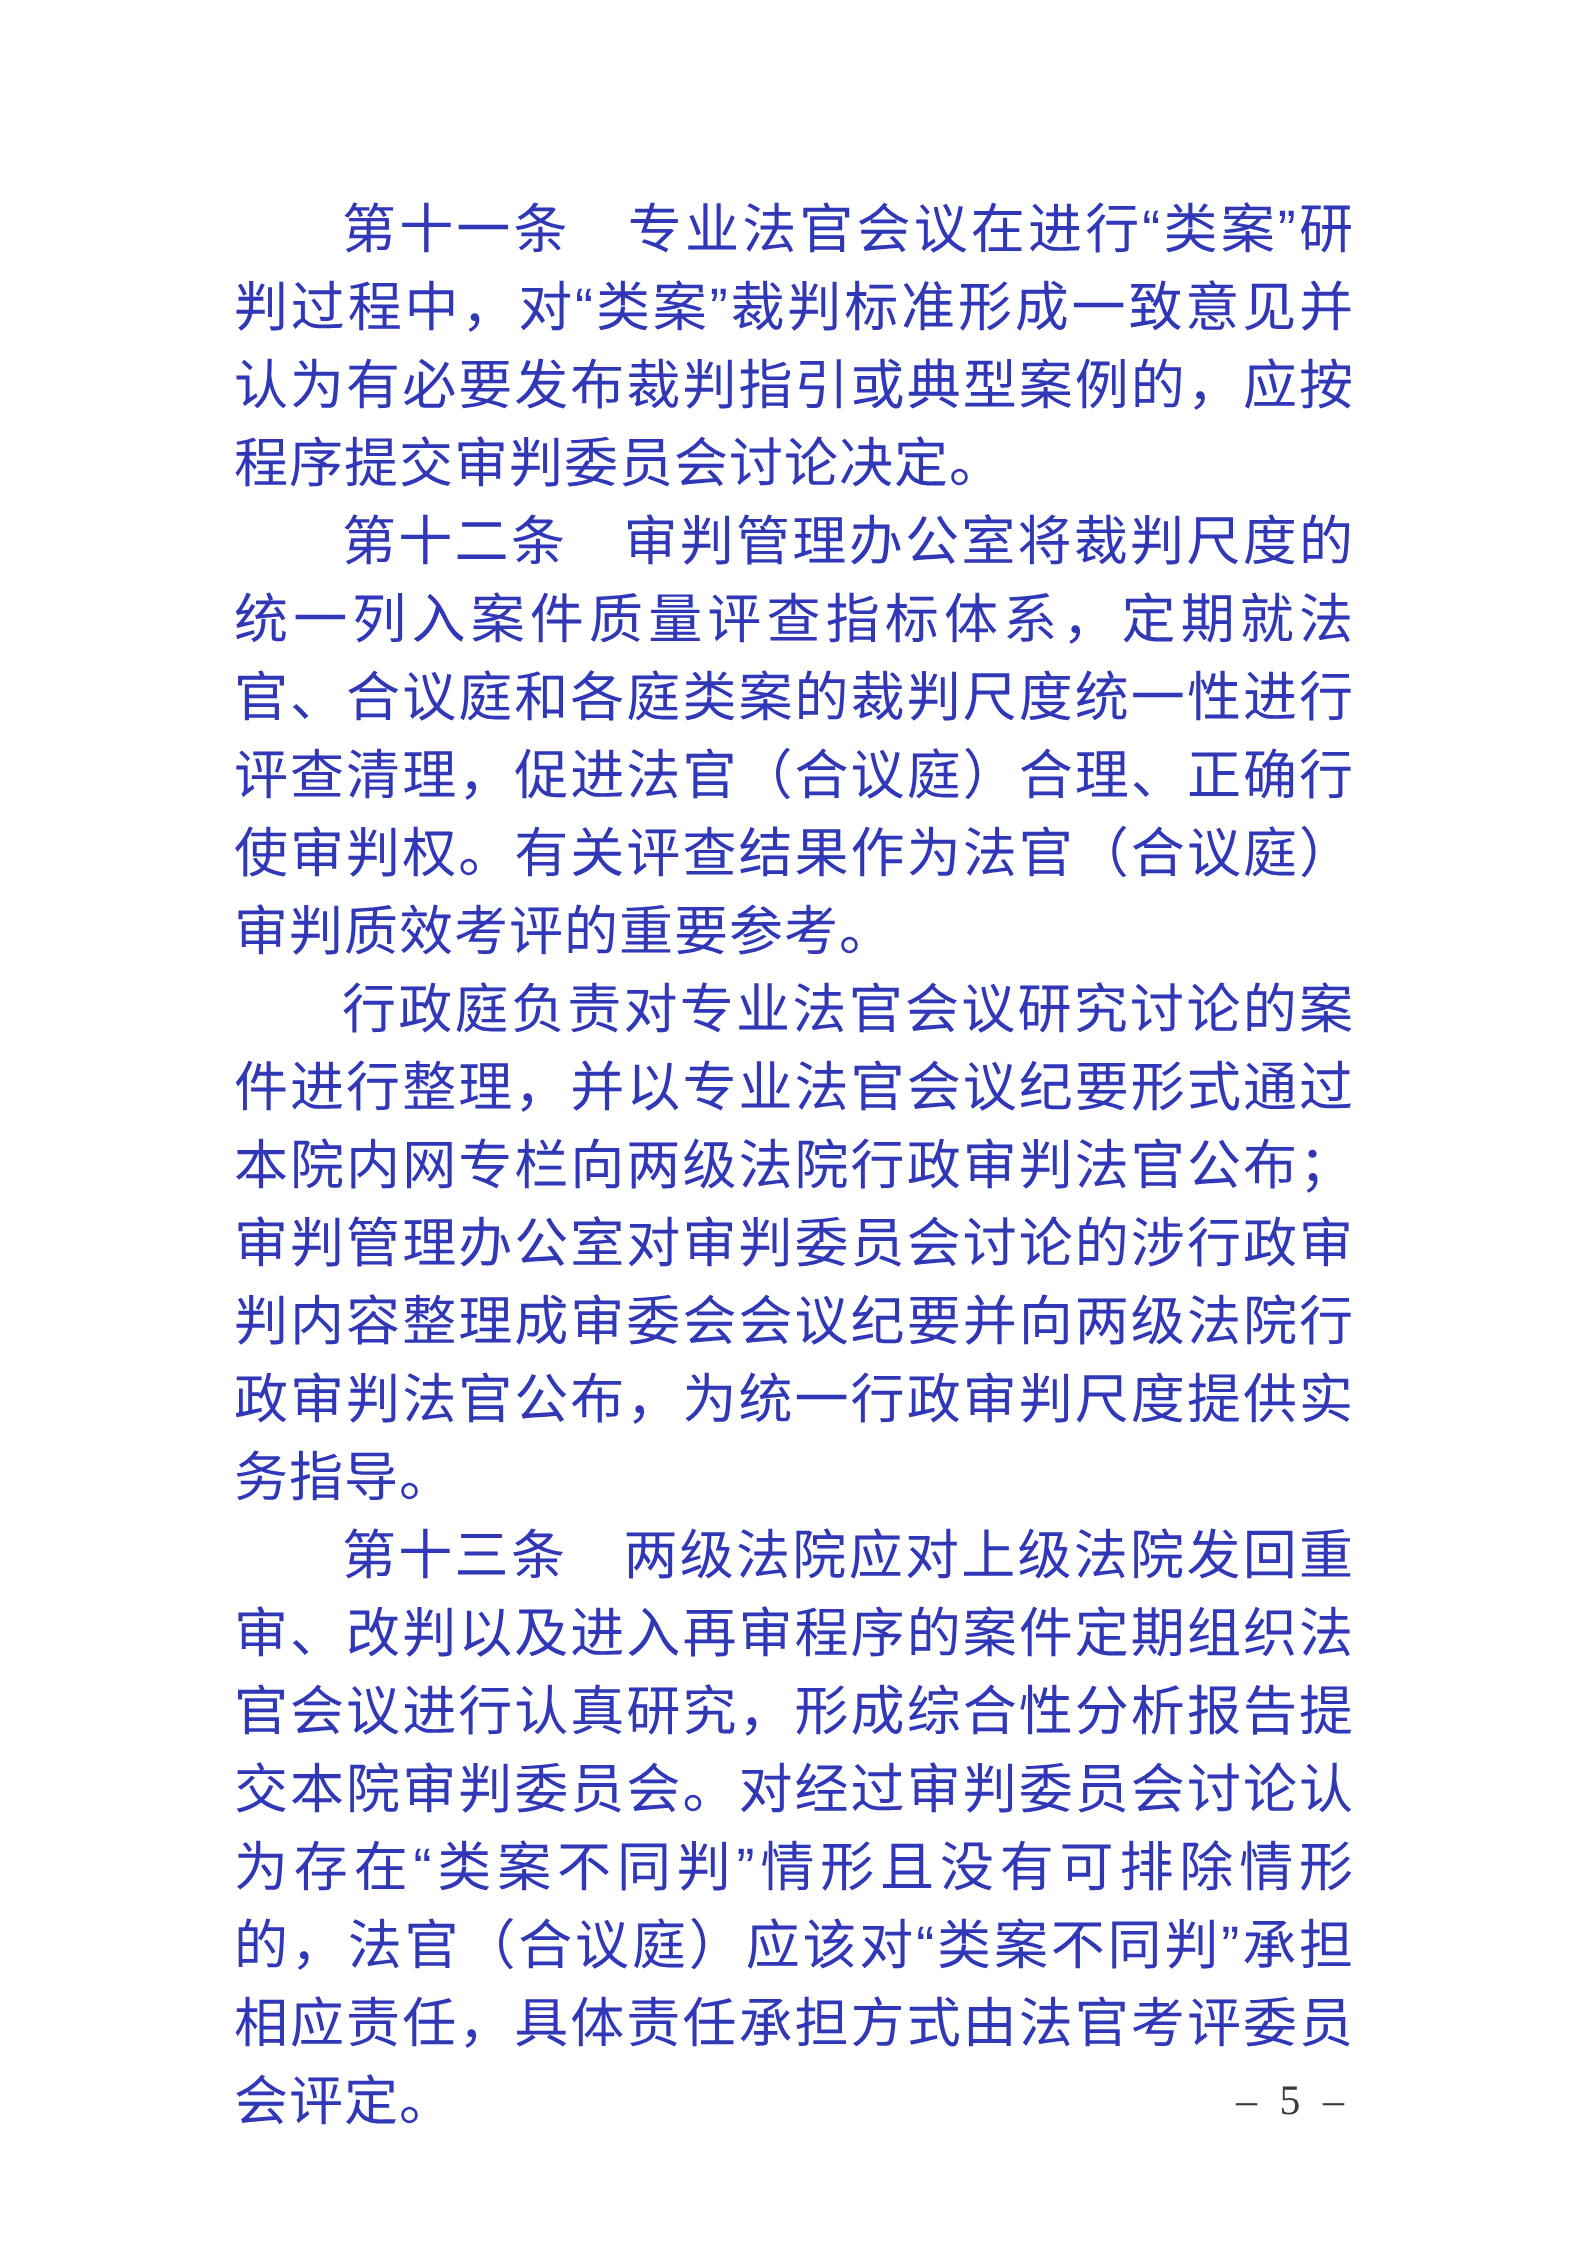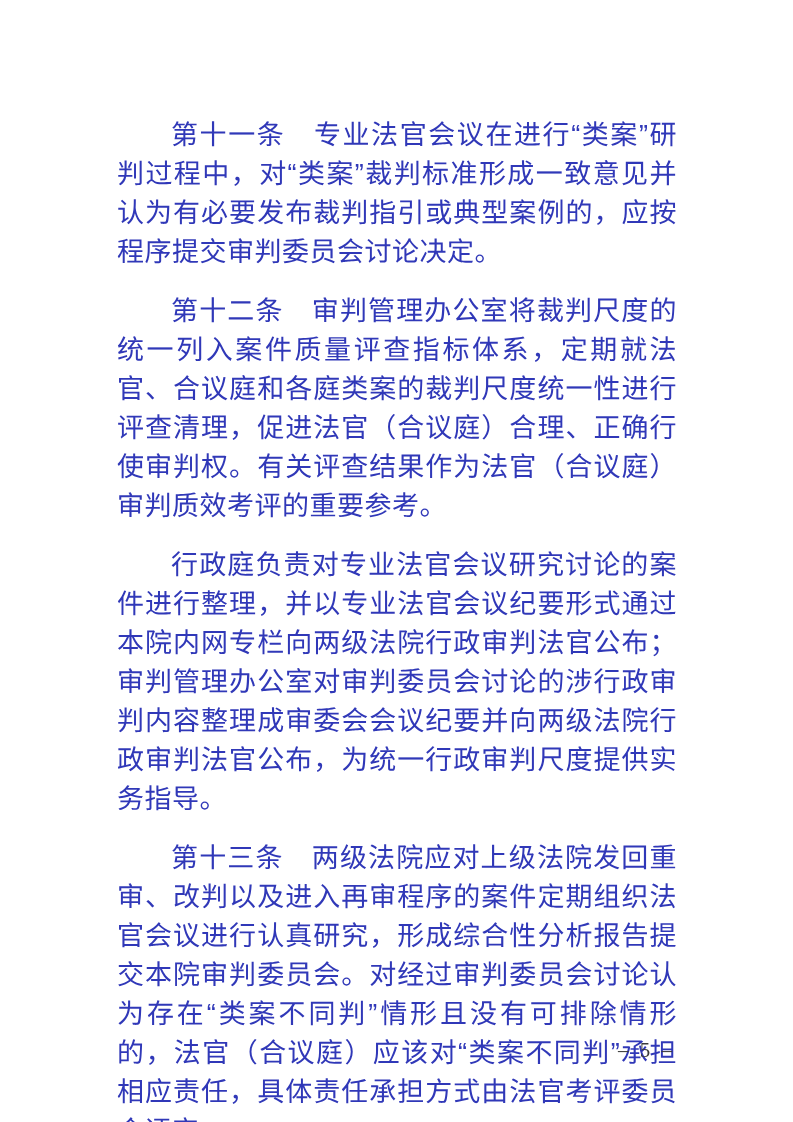--- a/index.html
+++ b/index.html
@@ -28,21 +28,20 @@
     text-justify: inter-character;
     letter-spacing: 0.5px;
   }
   .doc-body p {
     margin: 0;
     word-break: break-all;
     overflow-wrap: anywhere;
   }
   .doc-body p.indent {
     text-indent: 2em;
-    margin-top: 20px;
   }
   .page-number {
     position: absolute;
     top: 1038px;
     right: 118px;
     font-family: "Liberation Serif", "DejaVu Serif", serif;
     font-size: 21px;
     letter-spacing: 3px;
     color: var(--pagenum-color, #3a3a3a);
   }

